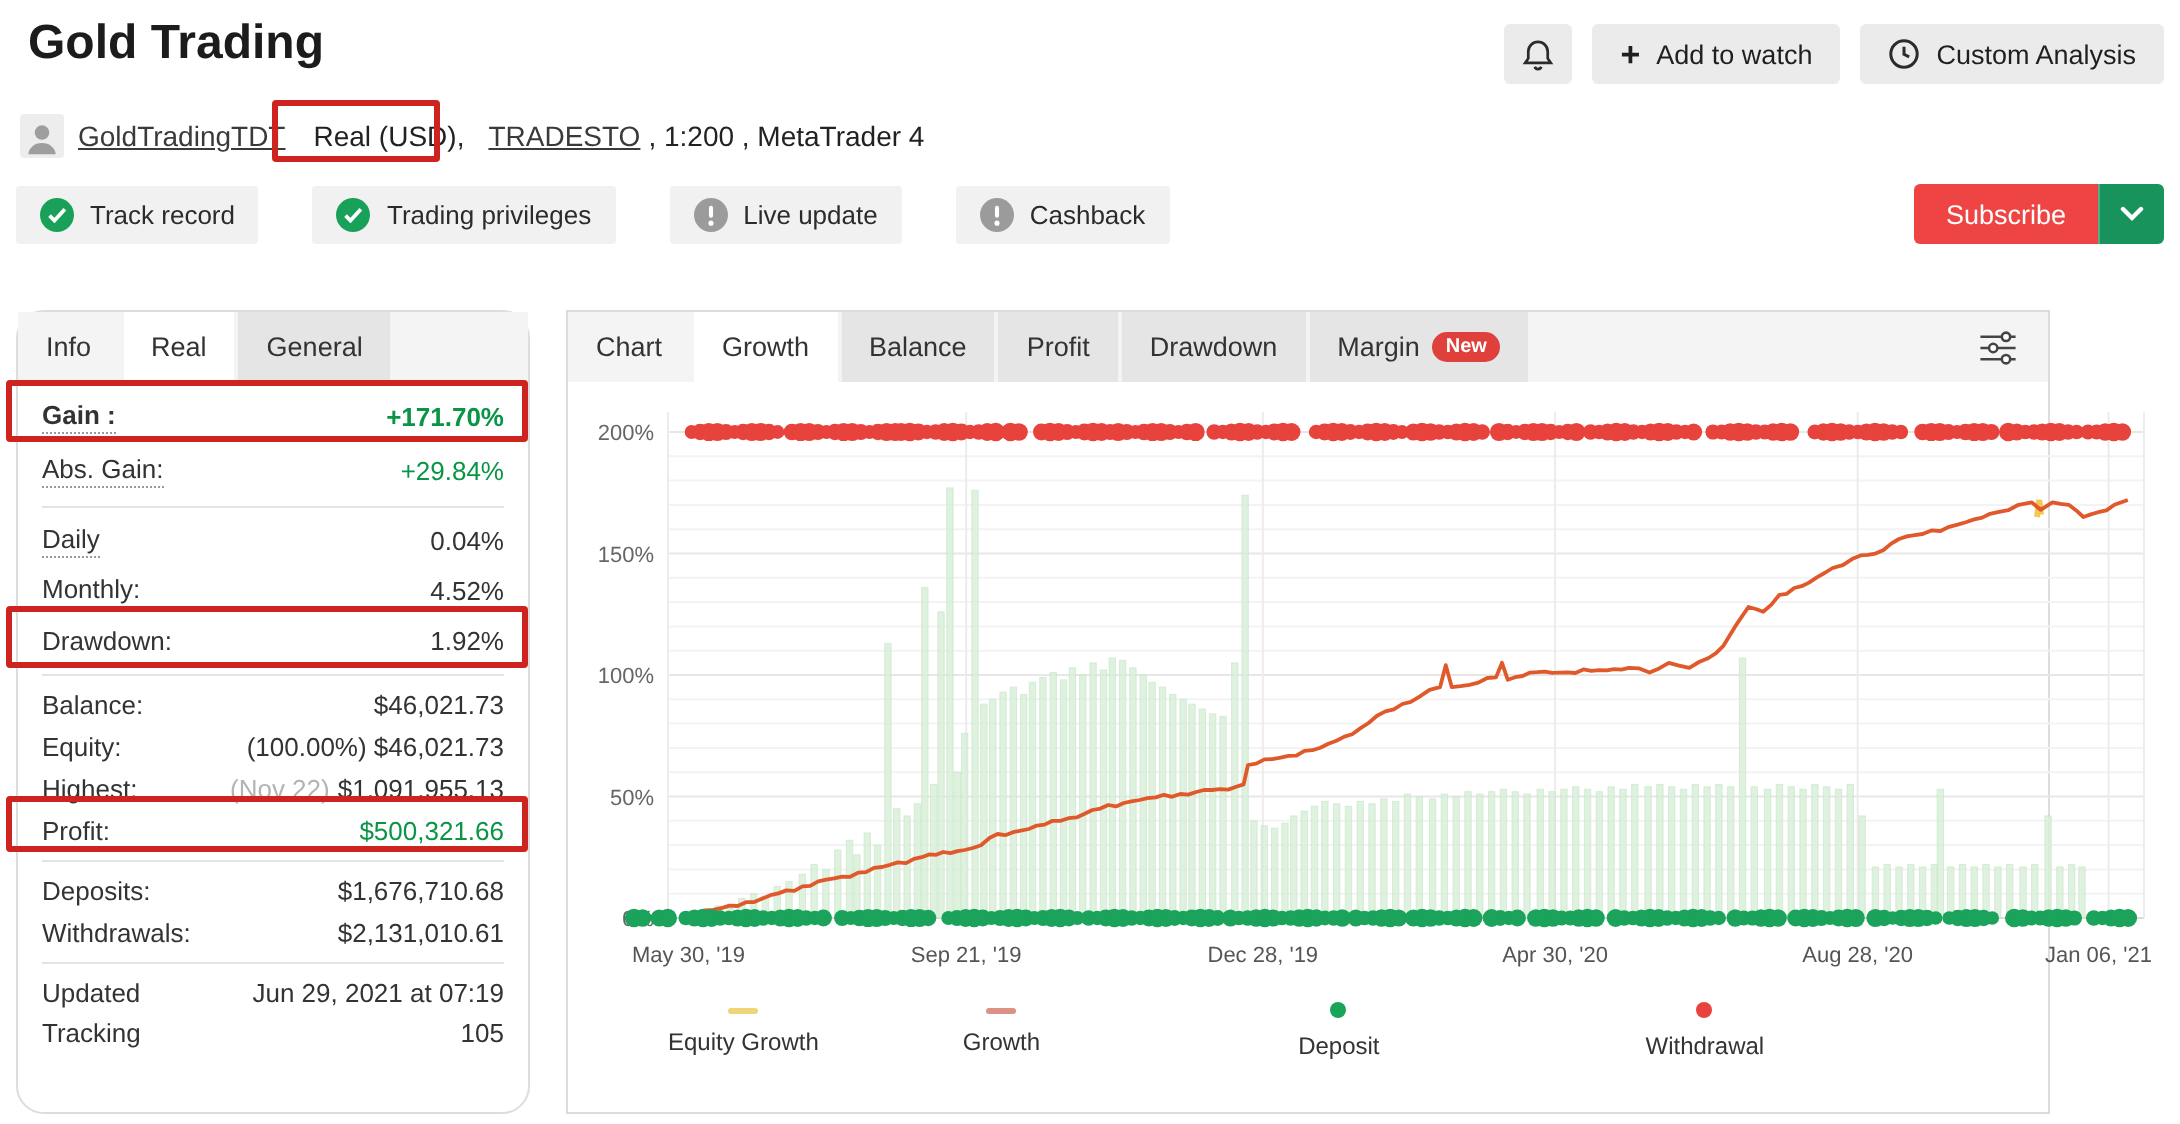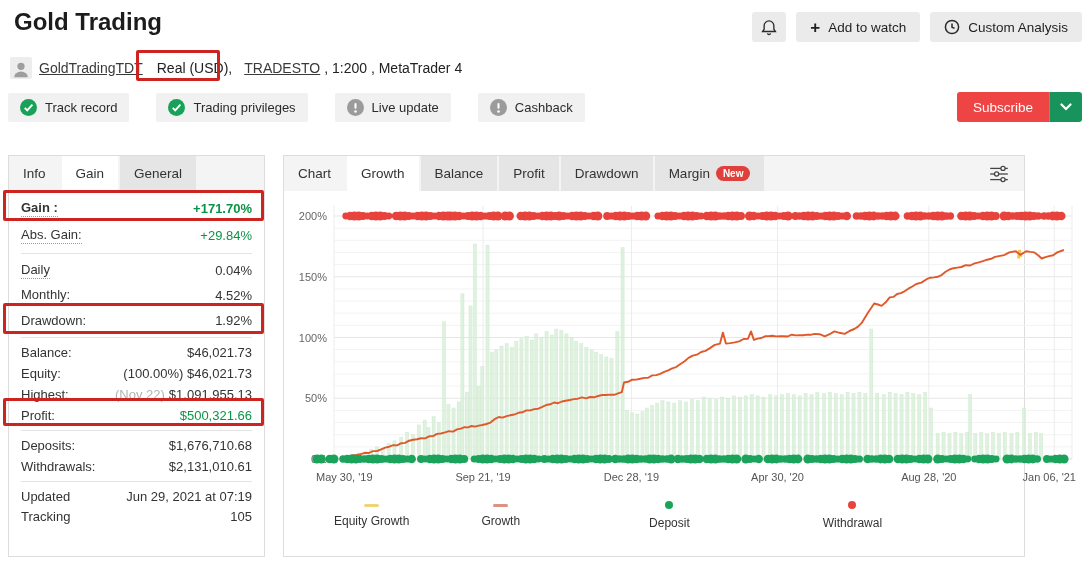--- a/index.html
+++ b/index.html
@@ -24,21 +24,21 @@
 
   
   .badges-row { position:absolute; left:8px; top:93px; display:flex; gap:27px;border-radius:10px; }
   .badge { display:flex; align-items:center; gap:8px; background:#f1f1f1; border-radius:2px; height:29px; padding:0 12px; font-size:13px; color:#2b2b2b; }
   .subscribe-btn { position:absolute; right:8px; top:92px; height:30px; display:flex; align-items:stretch; border-radius:3px; overflow:hidden; cursor:pointer; }
   .subscribe-main { background:#ef4444; color:#fff; font-size:13.5px; display:flex; align-items:center; padding:0 16px; }
   .subscribe-caret { background:#18935c; width:33px; display:flex; align-items:center; justify-content:center; border-left:1px solid rgba(255,255,255,.25); }
 
   
   .panel { position:absolute; background:#fff; border:1px solid #ddd; }
-  #info-panel  { left:8px;  top:155px; width:257px; height:402px; }
+  #info-panel  { left:8px;  top:155px; width:257px; height:402px;border-radius:14px; }
   #chart-panel { left:283px; top:155px; width:742px; height:402px; }
 
   .tabstrip { position:relative; display:flex; background:#f4f4f4; height:35px; font-size:13.5px; color:#333; }
   .tab { display:flex; align-items:center; padding:0 14px; cursor:pointer; margin-right:2px; white-space:nowrap; }
   .tab.plain { background:transparent; }
   .tab.gray  { background:#e5e5e5; }
   .tab.active{ background:#fff; }
   .new-badge { background:#e0403c; color:#fff; font-size:10px; font-weight:700; border-radius:8px; padding:2px 7px; margin-left:6px; }
   .filter-btn { position:absolute; right:10px; top:5px; width:30px; height:26px; display:flex; align-items:center; justify-content:center; cursor:pointer; }
 
@@ -159,21 +159,21 @@
       </svg>
     </span>
   </div>
 
   <div class="panel" id="info-panel">
     <div class="tabstrip" id="info-tabs">
         <div class="tab plain">
           <span>Info</span>
         </div>
         <div class="tab active">
-          <span>Gain</span>
+          <span>Real</span>
         </div>
         <div class="tab gray">
           <span>General</span>
         </div>
       </div>
     <div class="rows-wrap" id="info-rows">
         <div class="rgroup" style="padding: 4px 0px;">
           <div class="irow" style="height: 27px;">
             <span class="lab dotted bold">Gain :</span>
             <span class="val green bold">+171.70%</span>

